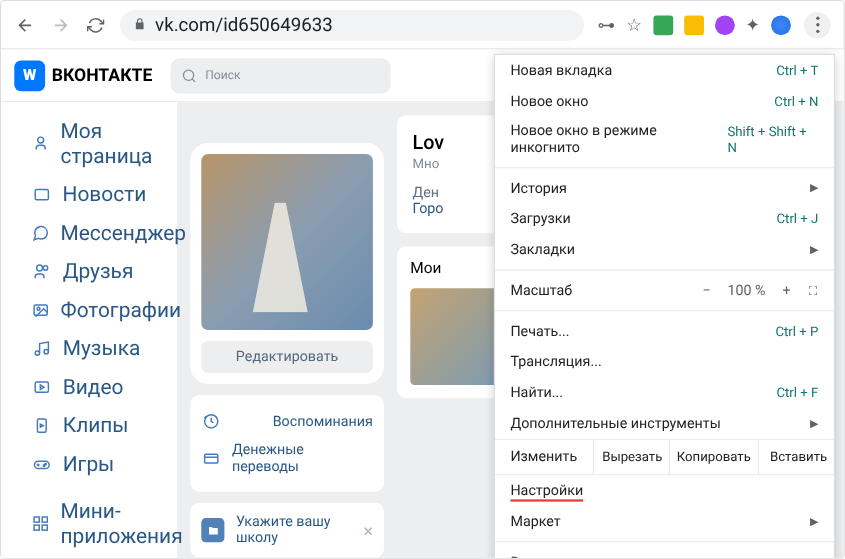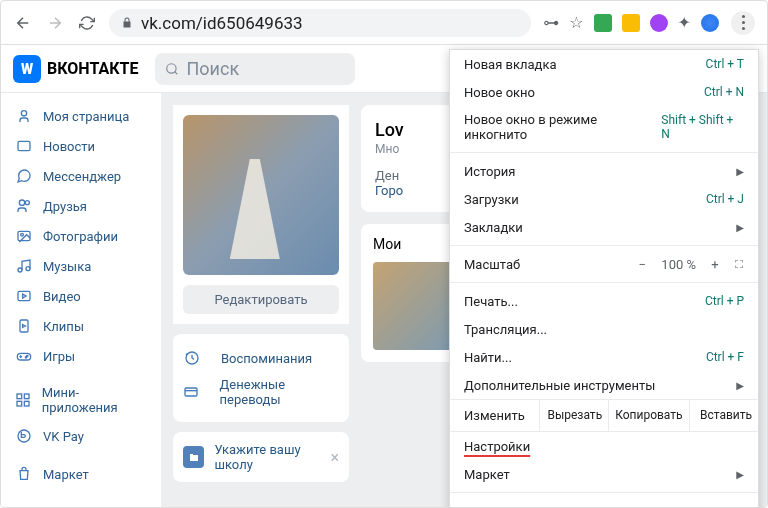--- a/index.html
+++ b/index.html
@@ -11,36 +11,36 @@
 .addr { flex: 1; display: flex; align-items: center; gap: 8px; background: #f1f3f4; border-radius: 14px; height: 28px; padding: 0 12px; font-size: 17px; color: #202124; }
 .lock { color: #5f6368; }
 .ext-icons { display: flex; align-items: center; gap: 10px; }
 .ext-icon { width: 18px; height: 18px; border-radius: 3px; }
 .menu-btn { width: 24px; height: 24px; display: flex; flex-direction: column; align-items: center; justify-content: center; gap: 3px; cursor: pointer; background: #f0f0f0; border-radius: 50%; }
 .menu-dot { width: 3px; height: 3px; background: #5f6368; border-radius: 50%; }
 
 .vk-header { height: 48px; background: #fff; display: flex; align-items: center; padding: 0 12px; gap: 16px; border-bottom: 1px solid #e7e8ec; }
 .vk-logo { display: flex; align-items: center; gap: 6px; font-weight: 700; font-size: 16px; color: #000; }
 .vk-logo-box { width: 28px; height: 28px; background: #0077ff; border-radius: 6px; display: flex; align-items: center; justify-content: center; color: #fff; font-weight: 900; font-size: 14px; }
-.vk-search { flex: 1; max-width: 200px; display: flex; align-items: center; gap: 8px; background: #edeef0; border-radius: 8px; height: 32px; padding: 0 10px; color: #818c99; font-size: 18px; }
+.vk-search { flex: 1; max-width: 200px; display: flex; align-items: center; gap: 8px; background: #edeef0; border-radius: 8px; height: 32px; padding: 0 10px; color: #818c99; font-size: 11px; }
 .bell { color: #818c99; }
 
 .content { display: flex; height: calc(508px - 44px - 48px); background: #edeef0; }
 .sidebar { width: 160px; background: #fff; padding: 8px 0; }
-.side-item { display: flex; align-items: center; gap: 10px; padding: 6px 14px; font-size: 13px; color: #2a5885; cursor: pointer; }
+.side-item { display: flex; align-items: center; gap: 10px; padding: 6px 28px; font-size: 19px; color: #2a5885; cursor: pointer; }
 .side-icon { width: 18px; height: 18px; color: #447bba; display: flex; align-items: center; justify-content: center; }
 
 .main { flex: 1; padding: 12px; display: flex; gap: 12px; overflow: hidden; }
 .left-col { width: 200px; display: flex; flex-direction: column; gap: 10px; }
-.profile-card { background: #fff; border-radius: 0; padding: 10px; }
+.profile-card { background: #fff; border-radius: 16px; padding: 10px; margin-top: 25px; }
 .profile-img { width: 100%; height: 160px; background: linear-gradient(135deg, #b8956a 0%, #8b9db0 50%, #6a8caf 100%); border-radius: 6px; position: relative; overflow: hidden; }
 .profile-img::before { content: ''; position: absolute; left: 30%; bottom: 10%; width: 50px; height: 100px; background: rgba(240,235,225,0.85); clip-path: polygon(40% 0%, 60% 0%, 100% 100%, 0% 100%); }
 .edit-btn { margin-top: 10px; width: 100%; background: #edeef0; border: none; border-radius: 6px; padding: 7px; font-size: 13px; color: #55677d; cursor: pointer; }
 .block { background: #fff; border-radius: 8px; padding: 10px; }
-.block-row { display: flex; align-items: center; gap: 20px; padding: 5px 0; font-size: 13px; color: #2a5885; cursor: pointer; }
+.block-row { display: flex; align-items: center; gap: 10px; padding: 5px 0; font-size: 13px; color: #2a5885; cursor: pointer; justify-content: space-between; }
 .school-row { background: #fff; border-radius: 8px; padding: 10px; display: flex; align-items: center; gap: 10px; font-size: 13px; color: #2a5885; position: relative; }
 .school-icon { width: 22px; height: 22px; background: #5181b8; border-radius: 4px; display: flex; align-items: center; justify-content: center; color: #fff; }
 .close-x { position: absolute; right: 10px; color: #aeb7c2; cursor: pointer; font-size: 16px; }
 
 .right-col { flex: 1; display: flex; flex-direction: column; gap: 12px; }
 .info-card { background: #fff; border-radius: 8px; padding: 14px; }
 .pname { font-size: 18px; font-weight: 500; color: #000; }
 .psub { font-size: 12px; color: #818c99; margin-top: 2px; }
 .pinfo { margin-top: 12px; font-size: 13px; color: #626d7a; }
 .pinfo a { color: #2a5885; }

